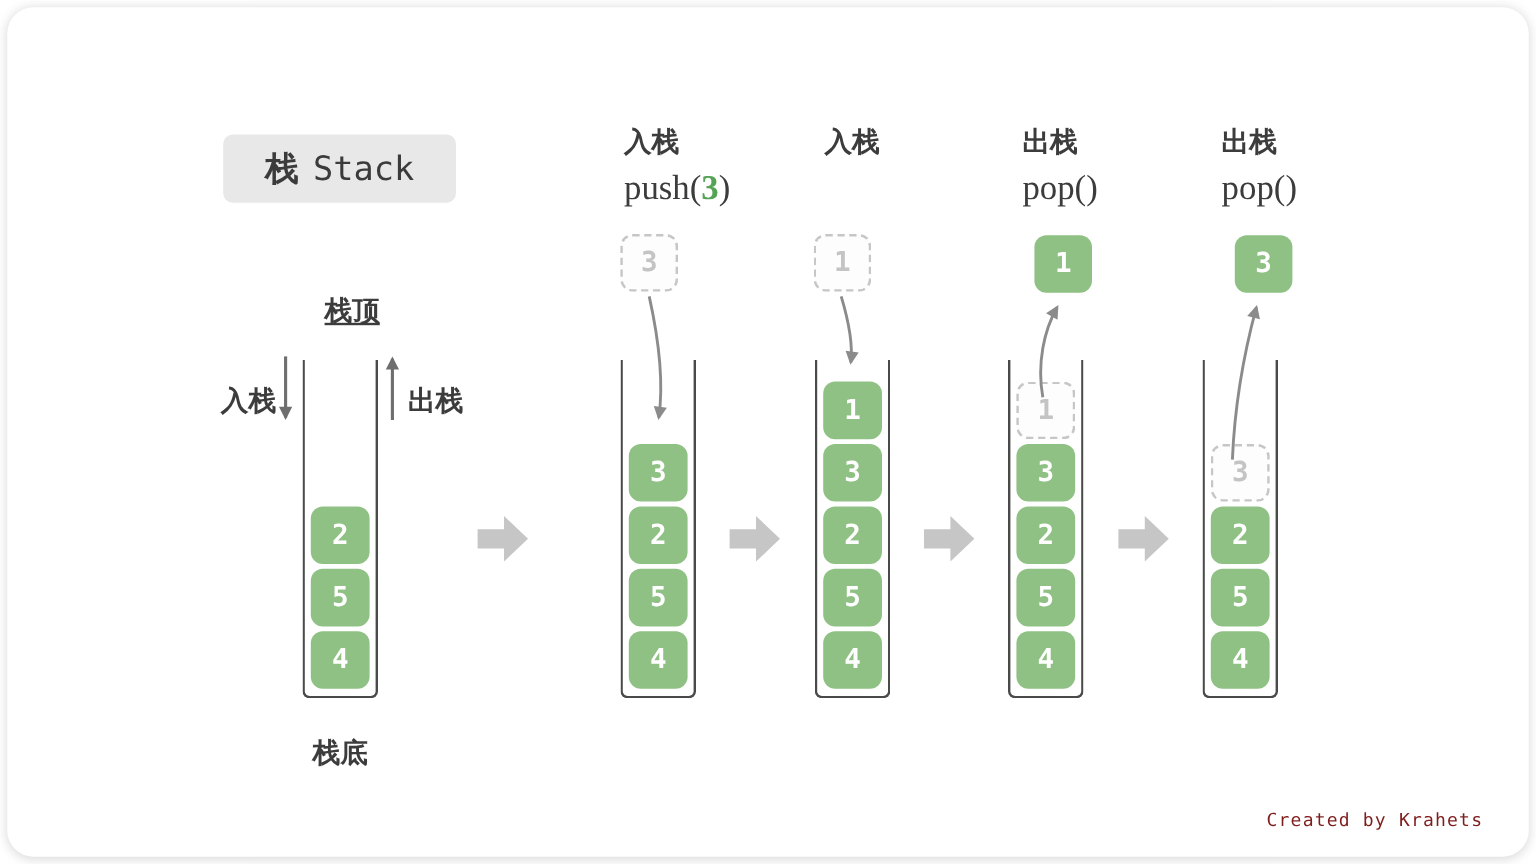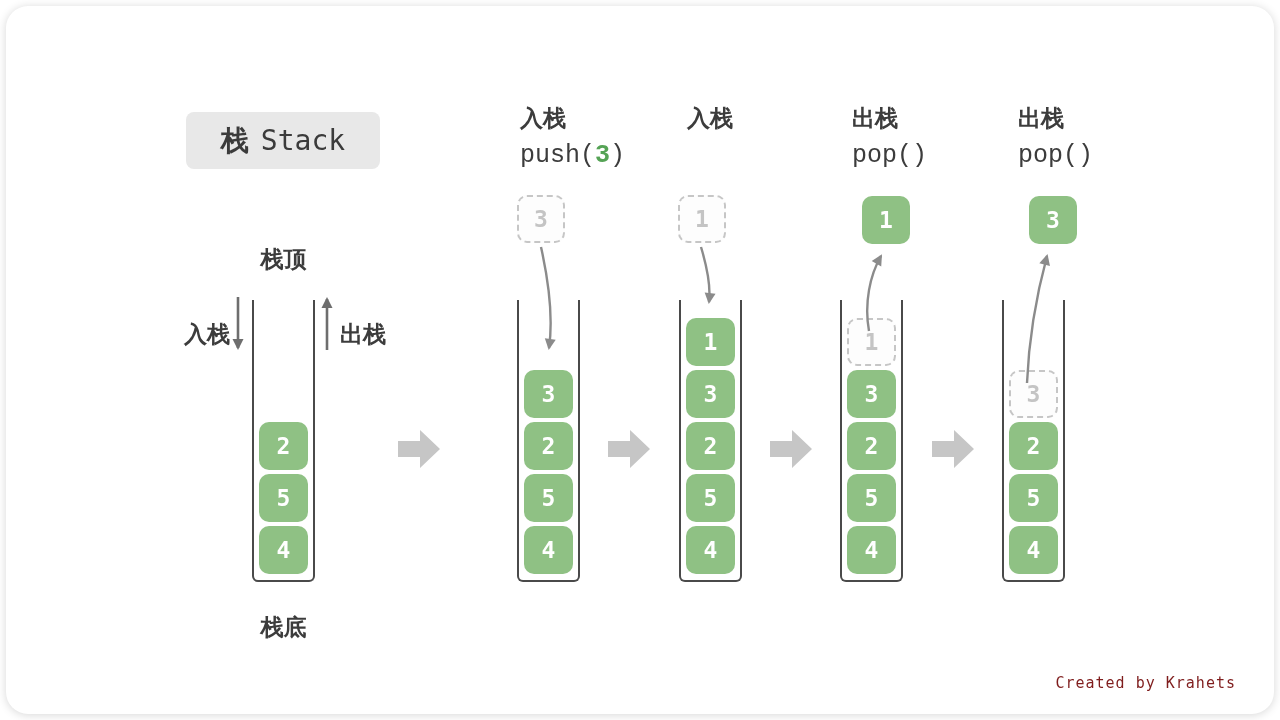--- a/index.html
+++ b/index.html
@@ -14,30 +14,30 @@
   .title-badge { left:180px; top:106px; width:194px; height:57px;
                  background:#E8E8E8; border-radius:8px;
                  display:flex; align-items:center; justify-content:center;
                  color:#3B3B3B; }
   .title-badge .zh { font-size:28px; font-weight:700; }
   .title-badge .en { font-family:"DejaVu Sans Mono","Liberation Mono",monospace;
                      font-size:28px; margin-left:12px; }
 
   
   .cjk-label { font-size:23px; font-weight:700; color:#3C3C3C; }
-  .lbl-top    { left:246px; top:238px; width:63px; text-align:center; }
+  .lbl-top    { left:256px; top:238px; width:63px; text-align:center;text-decoration:underline; }
   .lbl-bottom { left:246px; top:606px; width:63px; text-align:center; }
   .lbl-push   { left:178px; top:313px; }
   .lbl-pop    { left:334px; top:313px; }
 
   
   .op { top:97px; width:140px; color:#3C3C3C; }
   .op .zh { font-size:23px; font-weight:700; }
-  .op .code { font-family:Liberation Mono, monospace;
-              font-size:25px; margin-top:7px; }
+  .op .code { font-family:Liberation Serif, serif;
+              font-size:29px; margin-top:7px; }
   .op .code .arg { color:#55A355; font-weight:700; }
 
   
   .stack { top:294px; width:63px; height:282px; background:#ffffff;
            border-left:2px solid #4A4A4A; border-right:2px solid #4A4A4A;
            border-bottom:2px solid #4A4A4A; border-radius:0 0 6px 6px;
            display:flex; flex-direction:column; justify-content:flex-end;
            align-items:center; gap:4px; padding-bottom:6px; }
   .cell { width:49px; height:48px; border-radius:10px; background:#8FC184;
           color:#ffffff; font-family:"DejaVu Sans Mono","Liberation Mono",monospace;

